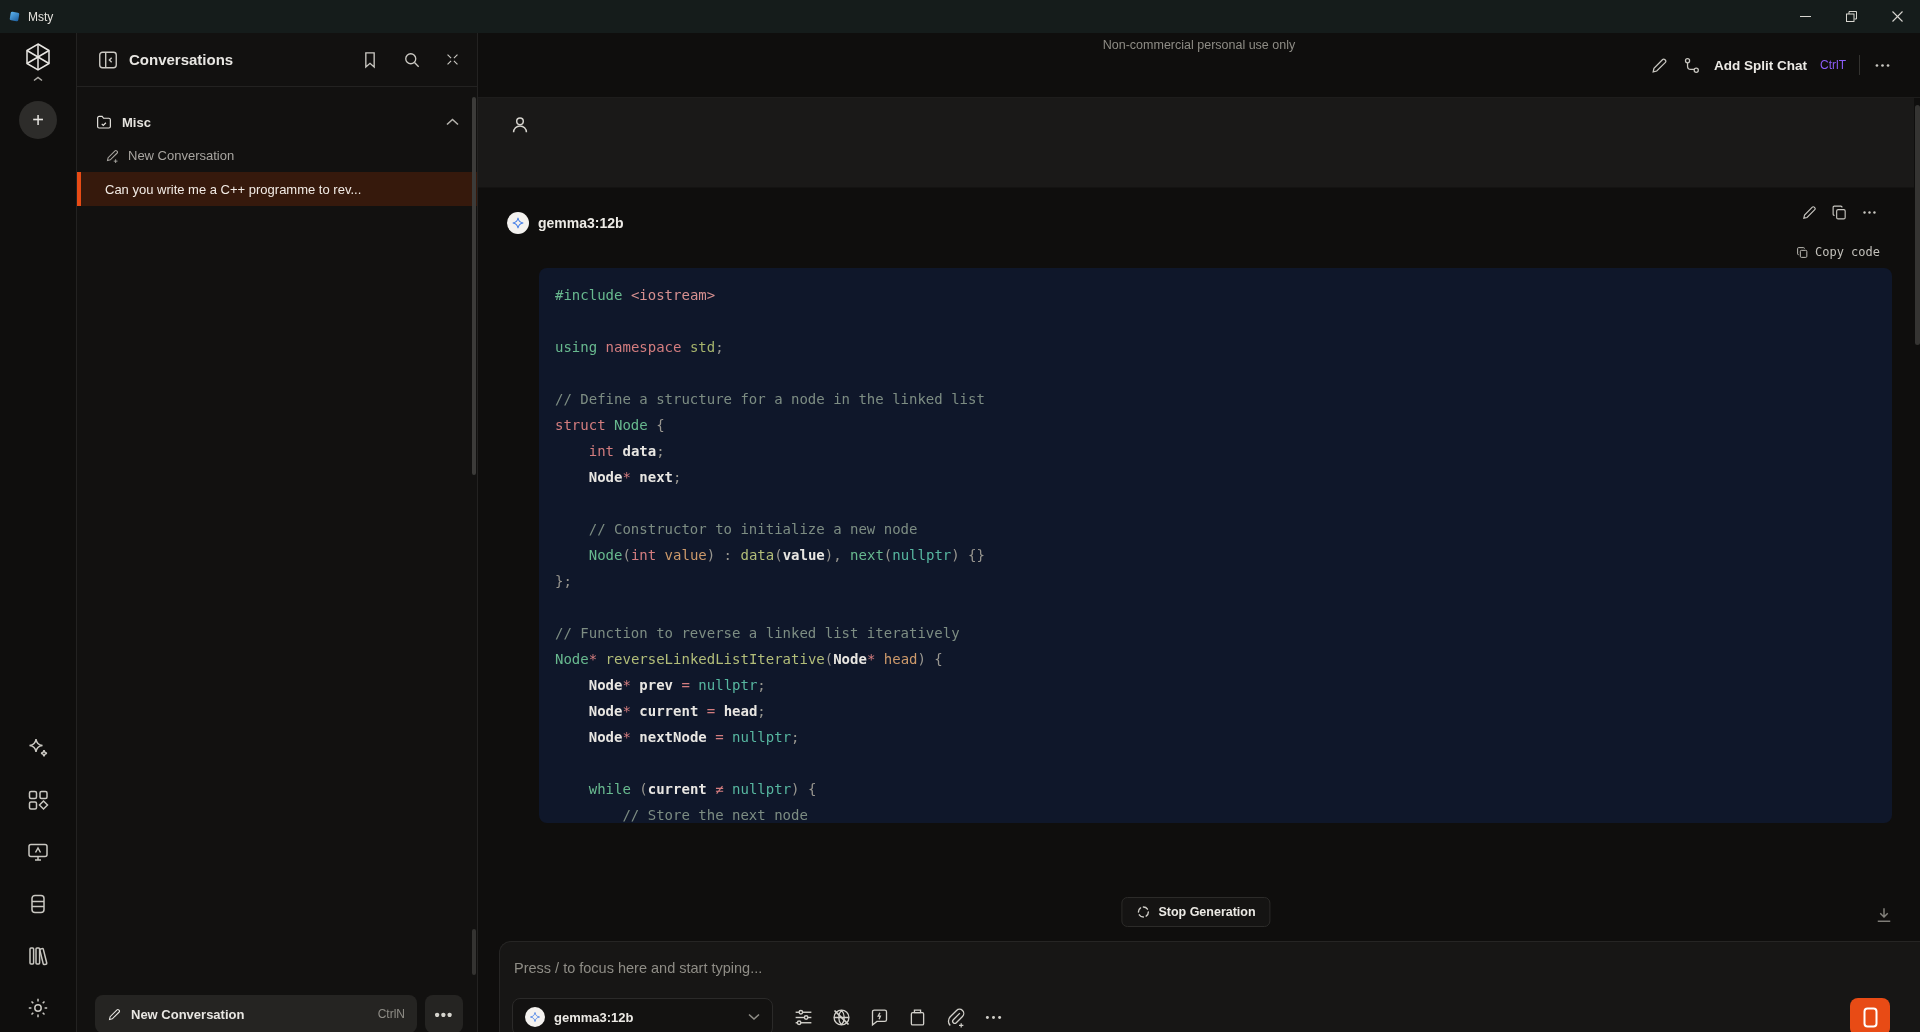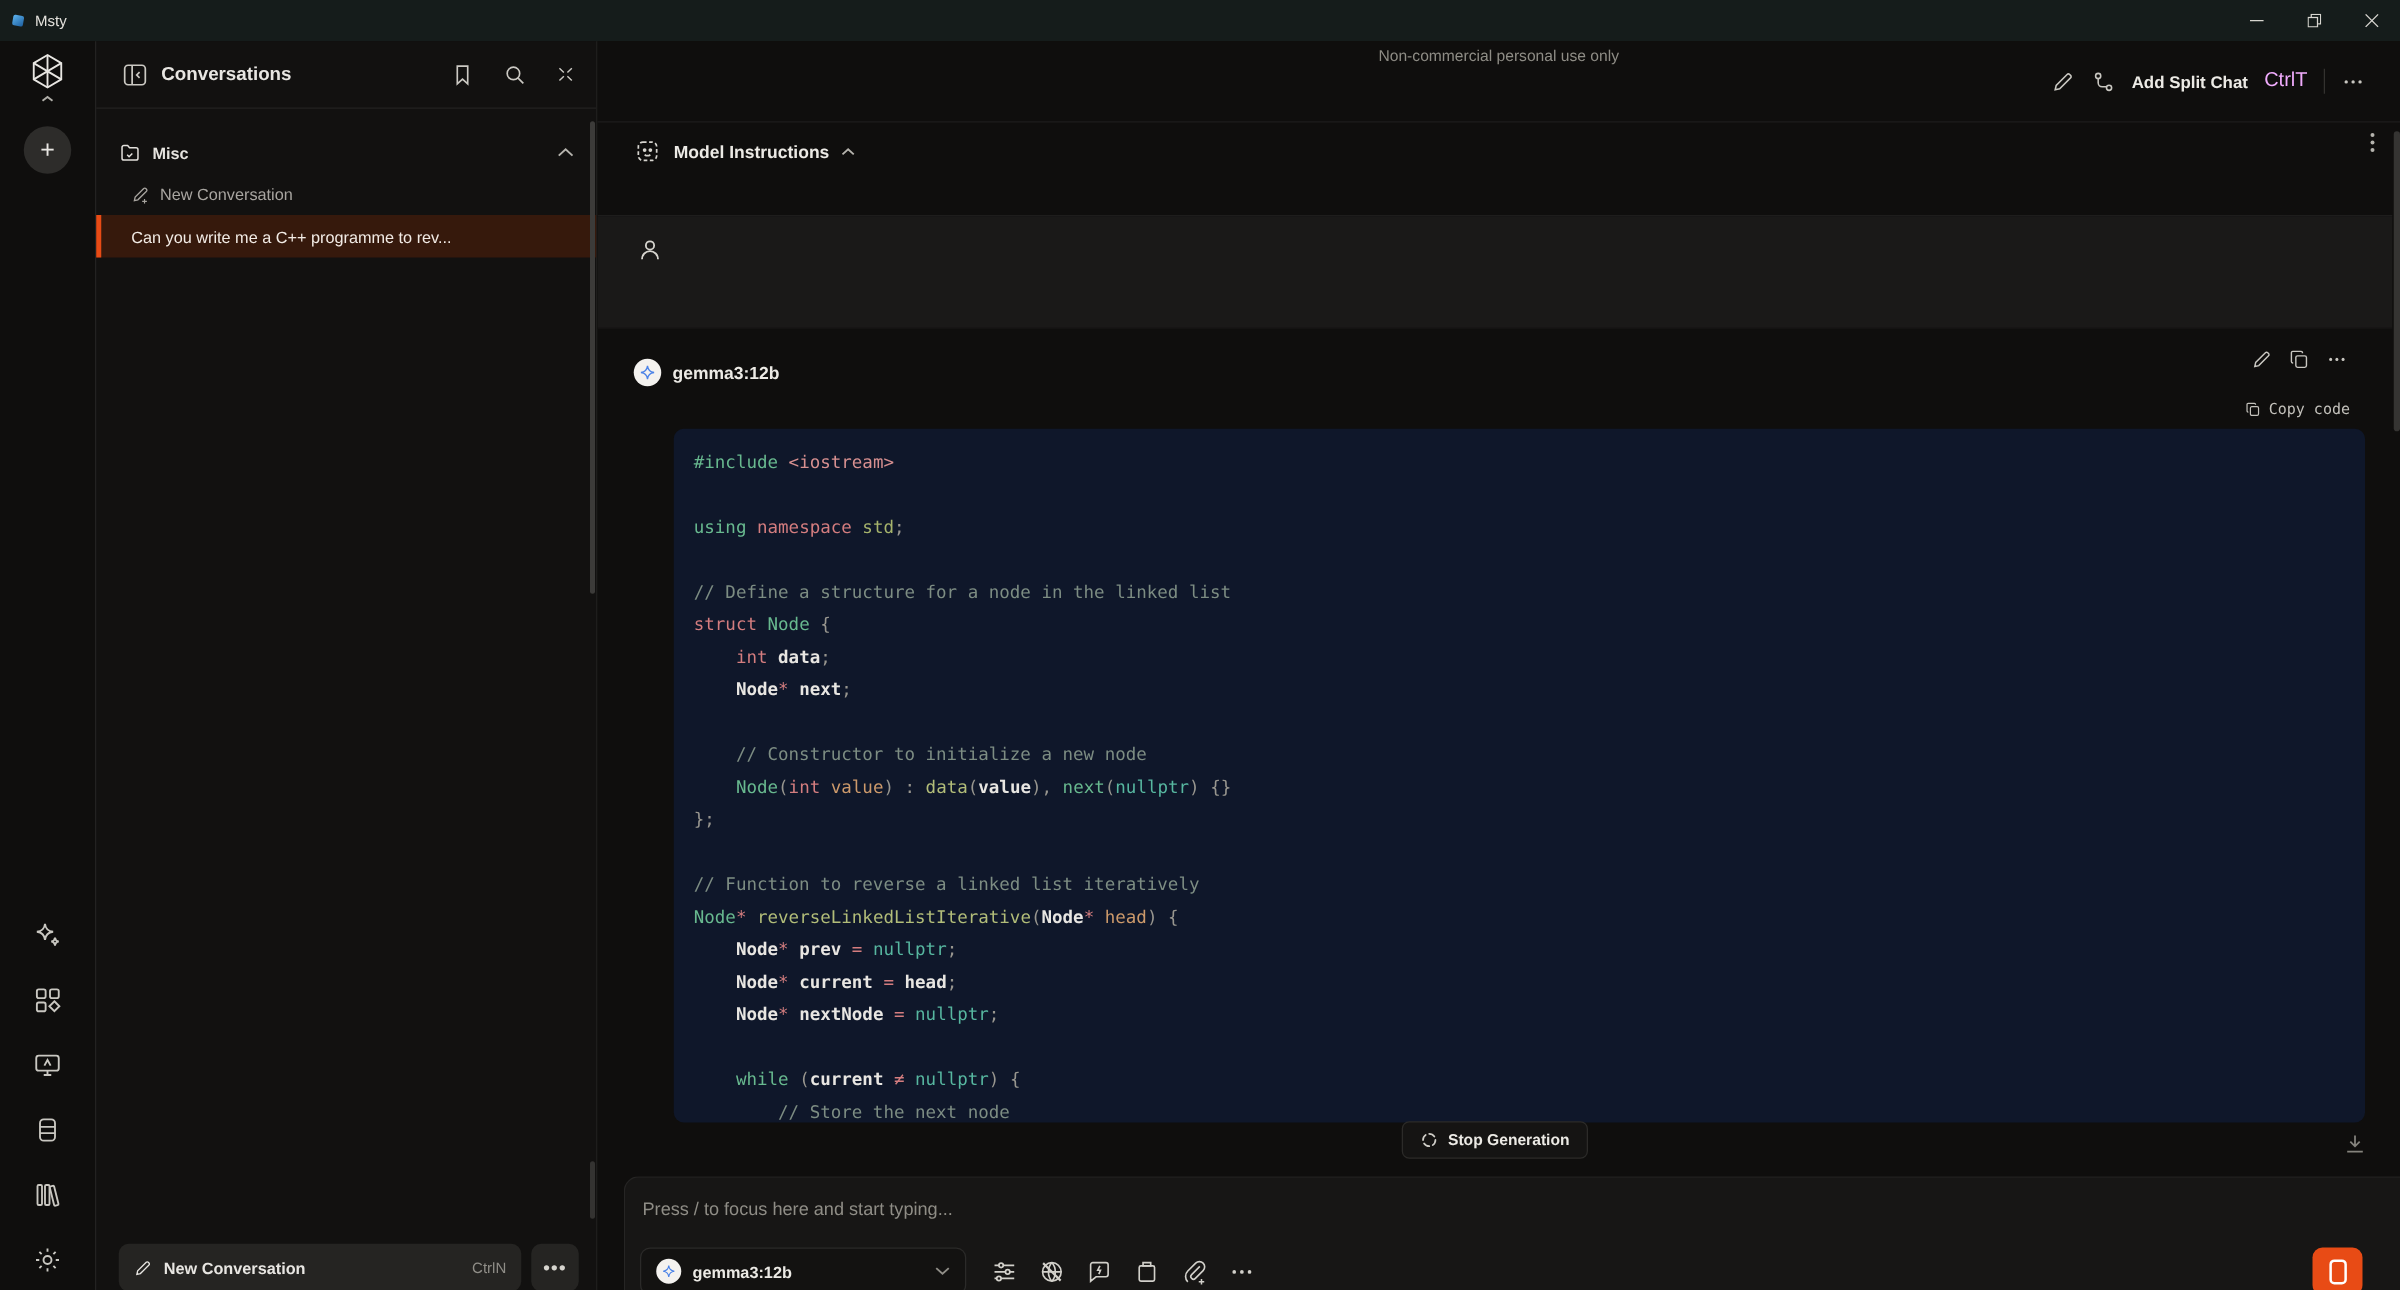--- a/index.html
+++ b/index.html
@@ -49,21 +49,21 @@
   .more-sq { width:38px; height:38px; background:#252422; border-radius:8px; display:flex; align-items:center; justify-content:center;
              color:#d6d4ce; font-size:15px; font-weight:bold; letter-spacing:1px; }
 
   
   .main { flex:1; position:relative; background:#0f0e0d; }
   .license { position:absolute; top:5px; left:0; right:0; text-align:center; font-size:12.5px; color:#8e8c85; }
   .main-header { position:absolute; top:0; left:0; right:0; height:65px; border-bottom:1px solid #1e1d1c;
                  display:flex; align-items:center; justify-content:flex-end; padding-right:28px; gap:13px; }
   .mh-icon { width:19px; height:19px; }
   .mh-label { font-size:13.5px; font-weight:bold; color:#eceae5; }
-  .mh-shortcut { font-size:16px; color:#f0abfc; }
+  .mh-shortcut { font-size:12px; color:#8b5cf6; }
   .mh-divider { width:1px; height:20px; background:#33322f; }
   .v-dots { position:absolute; top:72px; right:14px; width:16px; height:18px; }
   .main-scroll-thumb { position:absolute; right:0; top:72px; width:5px; height:240px; background:#353432; border-radius:3px; }
 
   .chat { position:absolute; top:65px; bottom:101px; left:0; right:6px; overflow:hidden; }
   .mi-row { height:75px; border-bottom:1px solid #1e1d1c; display:flex; align-items:flex-start; padding:12px 0 0 29px; }
   .mi-inner { display:flex; align-items:center; gap:10px; height:22px; }
   .mi-label { font-size:14px; font-weight:bold; color:#eceae5; }
 
   .user-block { height:90px; background:#1a1918; border-bottom:1px solid #141312; padding:16px 0 0 31px; display:flex; gap:13px; }
@@ -272,34 +272,20 @@
     </div>
 
     <svg class="v-dots" viewBox="0 0 16 18" fill="#b5b3ad">
       <circle cx="8" cy="3" r="1.6"></circle>
         <circle cx="8" cy="9" r="1.6"></circle>
         <circle cx="8" cy="15" r="1.6"></circle>
     </svg>
     <div class="main-scroll-thumb"></div>
 
     <div class="chat">
-      <div class="mi-row">
-        <div class="mi-inner">
-          <svg width="22" height="22" viewBox="0 0 24 24" fill="none" stroke="#d6d4ce" stroke-width="1.5">
-            <rect x="4" y="4" width="16" height="16" rx="4" stroke-dasharray="3.2 2.2"></rect>
-            <circle cx="9.5" cy="11" r="0.9" fill="#d6d4ce"></circle>
-              <circle cx="14.5" cy="11" r="0.9" fill="#d6d4ce"></circle>
-              <path d="M9.5 15 q2.5 1.8 5 0"></path>
-          </svg>
-          <span class="mi-label">Model Instructions</span>
-          <svg width="11" height="7" viewBox="0 0 11 7" fill="none" stroke="#b5b3ad" stroke-width="1.5">
-              <path d="M1 5.5 L5.5 1.5 L10 5.5"></path>
-            </svg>
-        </div>
-      </div>
 
       <div class="user-block">
         <svg width="22" height="22" viewBox="0 0 24 24" fill="none" stroke="#d6d4ce" stroke-width="1.6">
           <circle cx="12" cy="8" r="3.6"></circle>
             <path d="M5 20 a7 7 0 0 1 14 0"></path>
         </svg>
       </div>
 
       <div class="assistant-block">
         <div class="a-head">

